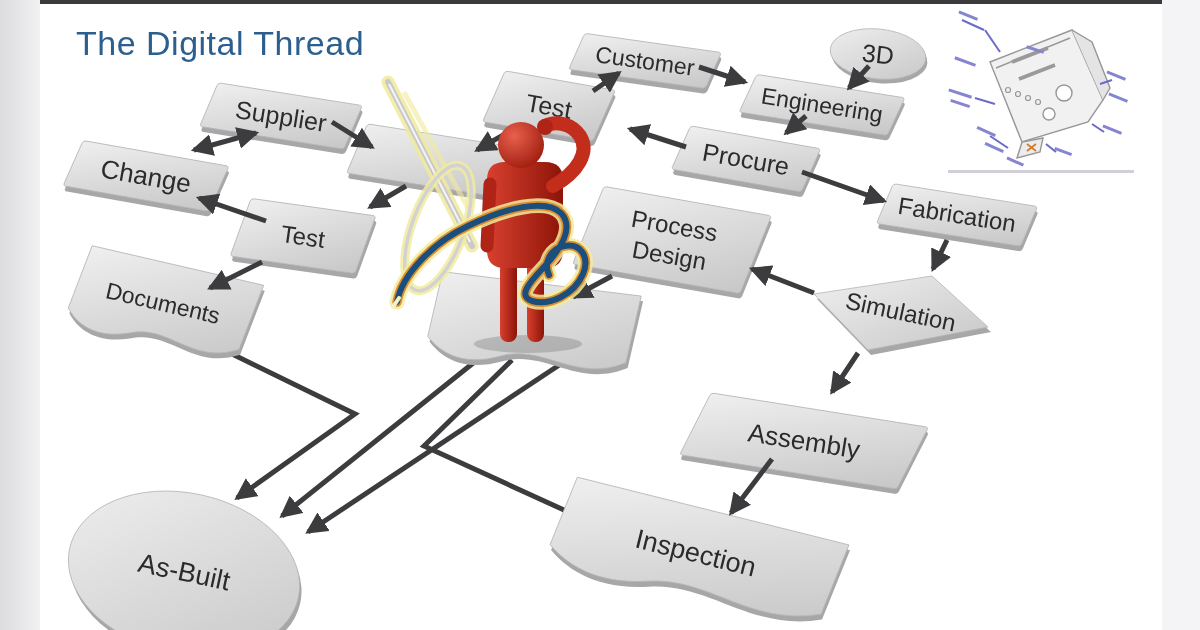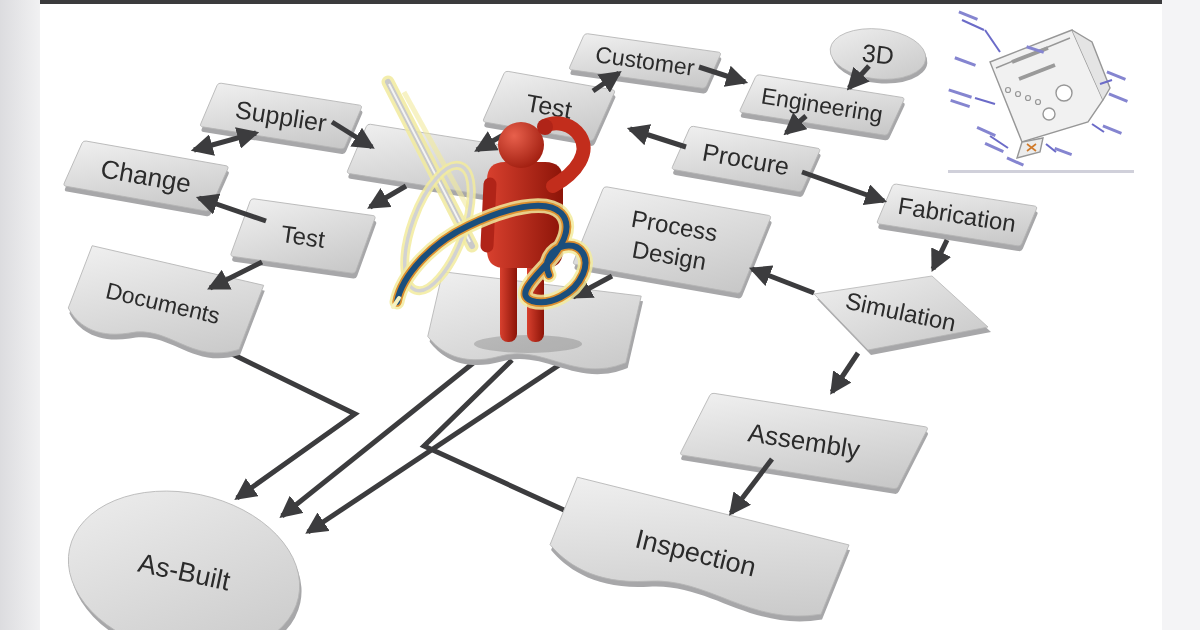--- a/index.html
+++ b/index.html
@@ -21,20 +21,21 @@
   .annbar{fill:#8585d0;}
   .cadline{stroke:#979797;stroke-width:1.4;fill:none;}
 </style>
 </head>
 <body>
 
 <div id="stage">
   <div id="left-margin"></div>
   <div id="right-margin"></div>
   <div id="top-rule"></div>
+  <div id="page-title">The Digital Thread</div>
 
   <svg width="1200" height="630" viewBox="0 0 1200 630">
     <defs>
       <linearGradient id="gFace" x1="0" y1="0" x2="1" y2="1">
         <stop offset="0" stop-color="#efefef"></stop>
           <stop offset="1" stop-color="#c7c7c7"></stop>
       </linearGradient>
       <linearGradient id="gRed" x1="0" y1="0" x2="1" y2="0">
         <stop offset="0" stop-color="#d8402e"></stop>
           <stop offset="1" stop-color="#8c1408"></stop>

